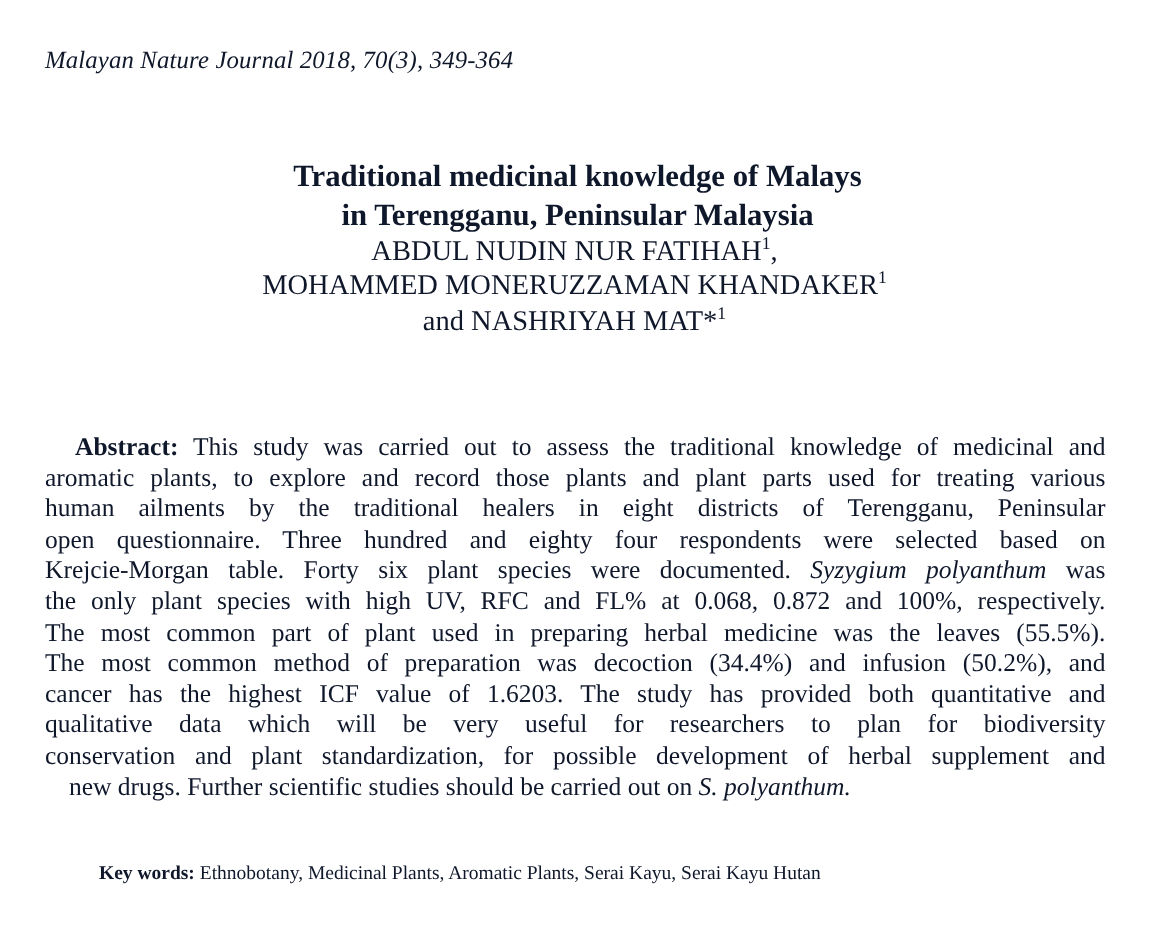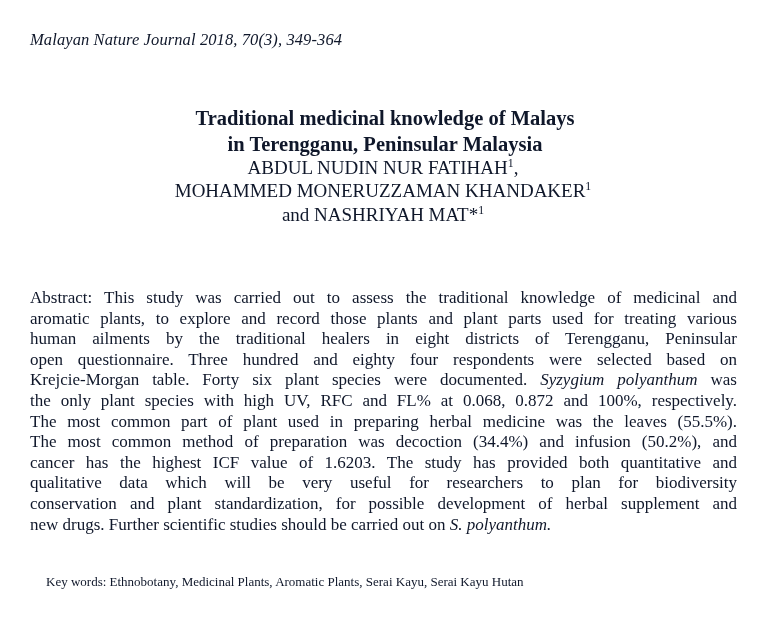--- a/index.html
+++ b/index.html
@@ -47,29 +47,30 @@
     width: 707px;
     font-size: 17px;
     line-height: 20.6px;
   }
   .abstract .aline {
     text-align: justify;
     text-align-last: justify;
   }
   .abstract .aline.last {
     text-align-last: left;
+    margin-left: 16px;
   }
   .keywords {
     position: absolute;
     top: 574px;
     left: 46px;
     width: 720px;
     font-size: 13px;
   }
-  .b { font-weight: normal; }
+  .b { font-weight: bold; margin-left: 20px; }
   .i { font-style: italic; }
   sup { font-size: 62%; line-height: 0; vertical-align: super; }
 </style>
 </head>
 <body>
 
 <div class="page">
 
   <div class="journal">Malayan Nature Journal 2018, 70(3), 349-364</div>
 

